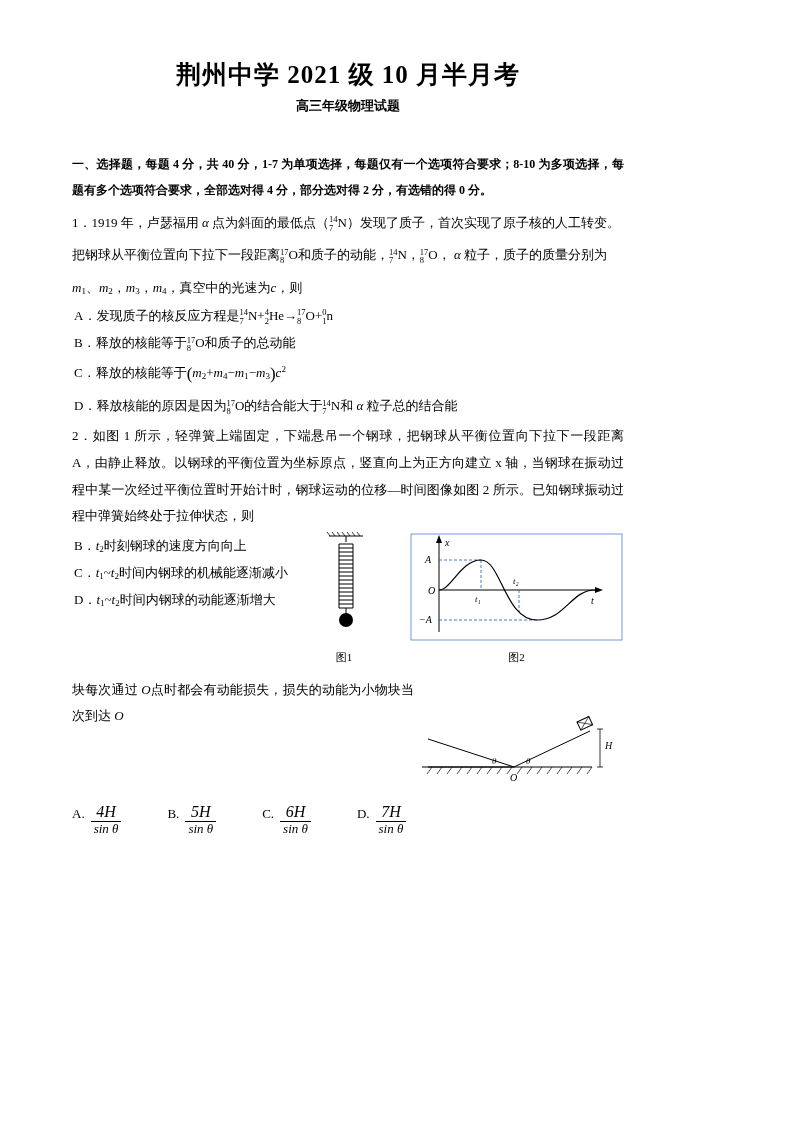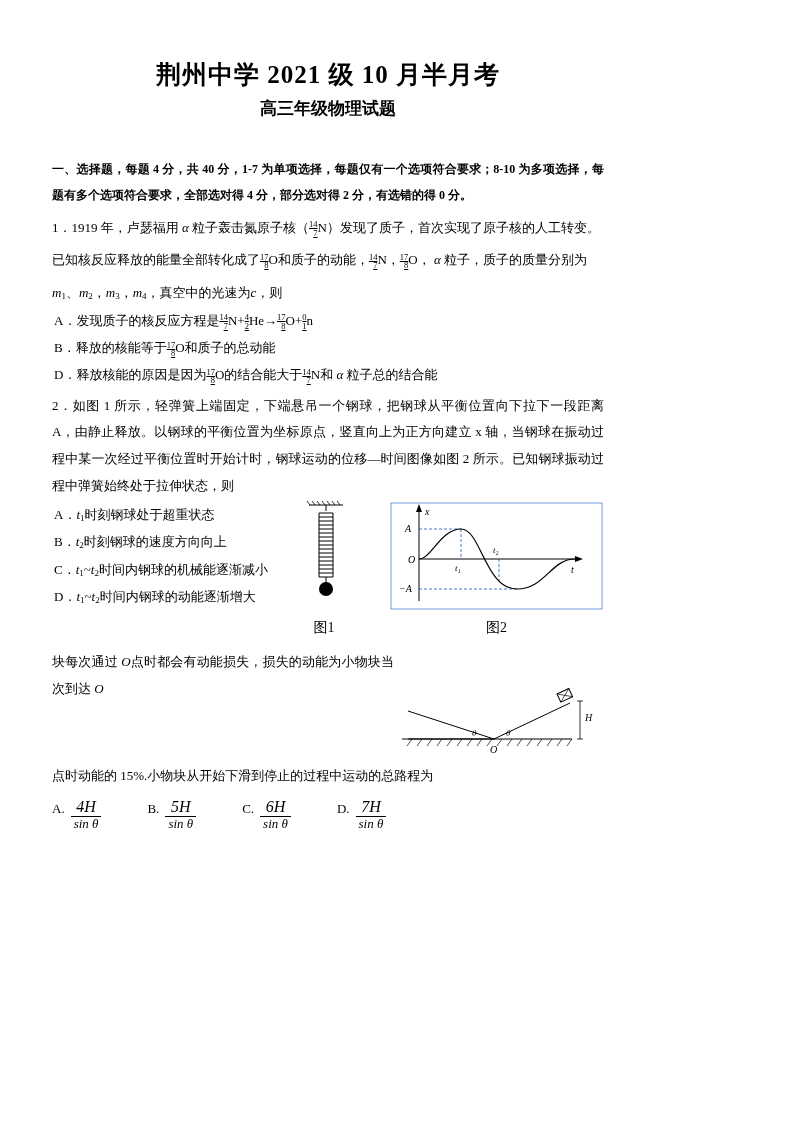--- a/index.html
+++ b/index.html
@@ -9,32 +9,33 @@
     font-family:"Liberation Serif", serif;
     color:#000;
     position:relative;
     overflow:hidden;
   }
   .page{
     box-sizing:border-box;
     width:656px;height:1123px;
     padding:44px 52px 0 52px;
     position:relative;
+    margin-left:20px;
   }
   .title{
     text-align:center;
     font-size:25px;
     font-weight:bold;
     letter-spacing:1px;
     margin:14px 0 6px 0;
     font-family:"Liberation Serif", serif;
   }
   .subtitle{
     text-align:center;
-    font-size:17px;
+    font-size:13px;
     font-weight:bold;
     margin:0 0 14px 0;
   }
   .sec-head{
     font-size:12px;
     font-weight:bold;
     line-height:2.2;
     margin-top:36px;
     text-align:justify;
   }
@@ -59,37 +60,36 @@
     text-align:center;
     font-style:italic;
     line-height:1.15;
     margin:0 2px;
   }
   .frac .num{display:block;border-bottom:1px solid #000;padding:0 3px;font-size:16px;}
   .frac .den{display:block;padding:0 3px;font-size:13px;}
   .nuc{
     display:inline-block;
     vertical-align:middle;
-    text-align:right;
+    text-align:left;
     line-height:1.0;
     font-size:8.5px;
     margin-right:0px;
-    text-decoration:underline;
   }
   .nuc span{display:block;}
   .big{font-size:13px;font-style:normal;}
   
   .q2wrap{
     display:flex;
     align-items:flex-start;
     margin-top:2px;
   }
   .q2opts{width:300px;}
   .q2fig{flex:1;display:flex;align-items:flex-start;justify-content:flex-start;padding-left:4px;}
-  .figcap{font-size:14px;text-align:center;margin-top:2px;}
+  .figcap{font-size:11px;text-align:center;margin-top:2px;}
   .q3wrap{display:flex;align-items:flex-start;}
   .q3text{flex:1;}
   .q3fig{width:210px;padding-top:24px;}
   .opts-row{
     display:flex;
     gap:44px;
     margin-top:8px;
     font-size:13px;
     align-items:flex-start;
   }
@@ -102,53 +102,53 @@
 <div class="page">
 
   <div class="title">荆州中学 2021 级 10 月半月考</div>
   <div class="subtitle">高三年级物理试题</div>
 
   <div class="sec-head">一、选择题，每题 4 分，共 40 分，1-7 为单项选择，每题仅有一个选项符合要求；8-10 为多项选择，每题有多个选项符合要求，全部选对得 4 分，部分选对得 2 分，有选错的得 0 分。</div>
 
   <div class="q">
     <span>1．1919 年，卢瑟福用</span>
     <i>α</i>
-    <span>粒子轰击氮原子核（</span><span class="nuc"><span>14</span><span>7</span></span><span class="big">N</span><span>）发现了质子，首次实现了原子核的人工转变。</span>
+    <span>点为斜面的最低点（</span><span class="nuc"><span>14</span><span>7</span></span><span class="big">N</span><span>）发现了质子，首次实现了原子核的人工转变。</span>
   </div>
   <div class="q">
-    <span>已知核反应释放的能量全部转化成了</span><span class="nuc"><span>17</span><span>8</span></span><span class="big">O</span><span>和质子的动能，</span><span class="nuc"><span>14</span><span>7</span></span><span class="big">N</span><span>，</span><span class="nuc"><span>17</span><span>8</span></span><span class="big">O</span><span>，</span>
+    <span>把钢球从平衡位置向下拉下一段距离</span><span class="nuc"><span>17</span><span>8</span></span><span class="big">O</span><span>和质子的动能，</span><span class="nuc"><span>14</span><span>7</span></span><span class="big">N</span><span>，</span><span class="nuc"><span>17</span><span>8</span></span><span class="big">O</span><span>，</span>
     <i>α</i>
     <span>粒子，质子的质量分别为</span>
   </div>
   <div class="q">
     <i>m</i><sub>1</sub>、<i>m</i><sub>2</sub>，<i>m</i><sub>3</sub>，<i>m</i><sub>4</sub><span>，真空中的光速为</span><i>c</i><span>，则</span>
   </div>
 
   <div class="opt">
     <span class="lbl">A．</span><span>发现质子的核反应方程是</span><span class="nuc"><span>14</span><span>7</span></span><span class="big">N</span>+<span class="nuc"><span>4</span><span>2</span></span><span class="big">He</span><span class="big">→</span><span class="nuc"><span>17</span><span>8</span></span><span class="big">O</span>+<span class="nuc"><span>0</span><span>1</span></span><span class="big">n</span>
   </div>
 
   <div class="opt">
     <span class="lbl">B．</span><span>释放的核能等于</span><span class="nuc"><span>17</span><span>8</span></span><span class="big">O</span><span>和质子的总动能</span>
   </div>
 
+  <div class="opt">
+    <span class="lbl">C．</span><span>释放的核能等于</span><span style="font-size:17px;vertical-align:-2px;">(</span><i>m</i><sub>2</sub>+<i>m</i><sub>4</sub>−<i>m</i><sub>1</sub>−<i>m</i><sub>3</sub><span style="font-size:17px;vertical-align:-2px;">)</span><i>c</i><sup>2</sup>
+  </div>
 
   <div class="opt">
     <span class="lbl">D．</span><span>释放核能的原因是因为</span><span class="nuc"><span>17</span><span>8</span></span><span class="big">O</span><span>的结合能大于</span><span class="nuc"><span>14</span><span>7</span></span><span class="big">N</span><span>和</span>
     <i>α</i>
     <span>粒子总的结合能</span>
   </div>
 
   <div class="q" style="margin-top:4px;">2．如图 1 所示，轻弹簧上端固定，下端悬吊一个钢球，把钢球从平衡位置向下拉下一段距离 A，由静止释放。以钢球的平衡位置为坐标原点，竖直向上为正方向建立 x 轴，当钢球在振动过程中某一次经过平衡位置时开始计时，钢球运动的位移—时间图像如图 2 所示。已知钢球振动过程中弹簧始终处于拉伸状态，则</div>
 
   <div class="q2wrap">
     <div class="q2opts">
-      <div class="opt">
-        <span class="lbl">A．</span><i>t</i><sub>1</sub><span>时刻钢球处于超重状态</span>
-      </div>
       <div class="opt">
         <span class="lbl">B．</span><i>t</i><sub>2</sub><span>时刻钢球的速度方向向上</span>
       </div>
       <div class="opt">
         <span class="lbl">C．</span><i>t</i><sub>1</sub><span>~</span><i>t</i><sub>2</sub><span>时间内钢球的机械能逐渐减小</span>
       </div>
       <div class="opt">
         <span class="lbl">D．</span><i>t</i><sub>1</sub><span>~</span><i>t</i><sub>2</sub><span>时间内钢球的动能逐渐增大</span>
       </div>
     </div>
@@ -261,21 +261,20 @@
         <line x1="183" y1="72" x2="189" y2="72" stroke="#000" stroke-width="0.8"></line>
         <text x="191" y="54" font-size="10" font-style="italic" font-family="Liberation Serif, serif">H</text>
 
         <text x="78" y="69" font-size="9" font-style="italic" font-family="Liberation Serif, serif">θ</text>
         <text x="112" y="69" font-size="9" font-style="italic" font-family="Liberation Serif, serif">θ</text>
         <text x="96" y="86" font-size="10" font-style="italic" font-family="Liberation Serif, serif">O</text>
       </svg>
     </div>
   </div>
 
-  <div class="q" style="margin-top:-4px;">点时动能的 15%.小物块从开始下滑到停止的过程中运动的总路程为</div>
 
   <div class="opts-row">
     <div class="item">
       <span class="lbl">A.</span>
       <span class="frac">
         <span class="num">4H</span>
         <span class="den">sin θ</span>
       </span>
     </div>
     <div class="item">

